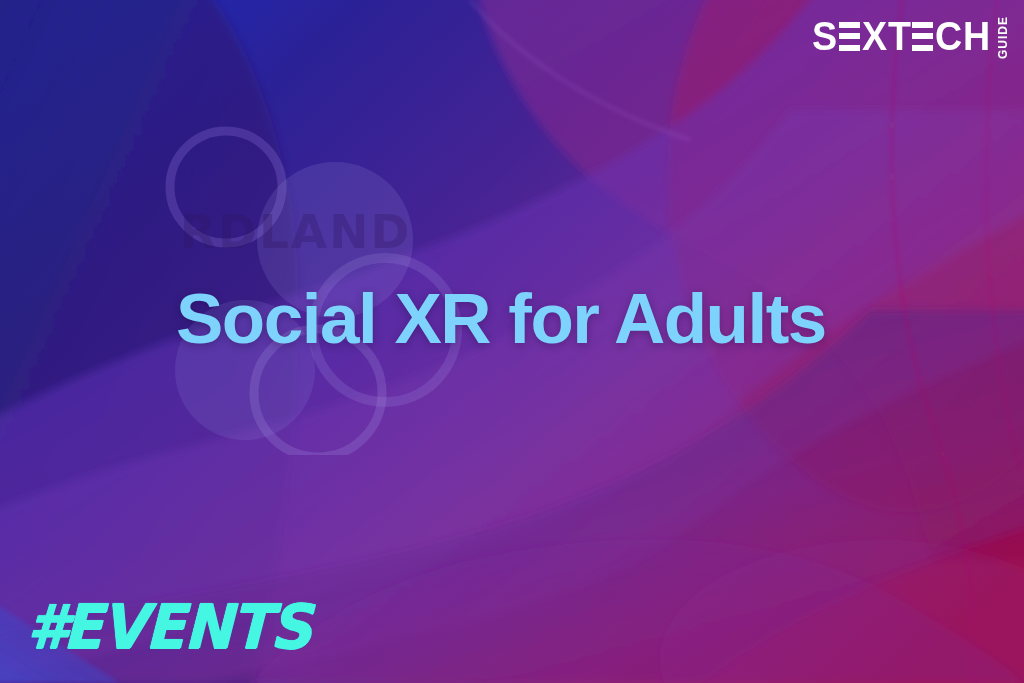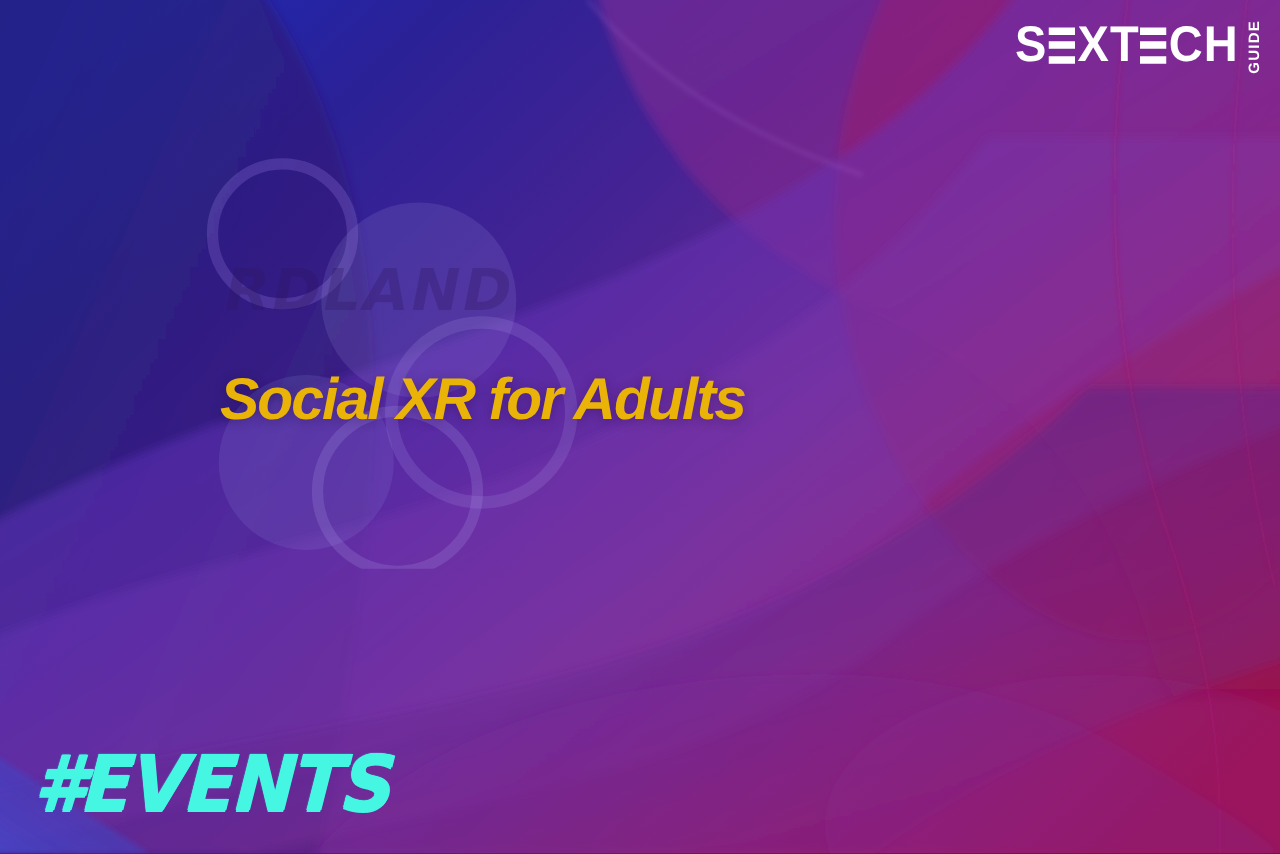--- a/index.html
+++ b/index.html
@@ -13,21 +13,20 @@
   }
 
   .bg-svg{position:absolute;inset:0;width:1024px;height:683px;display:block;}
 
   
   .watermark{
     position:absolute;
     left:150px;top:105px;
     width:330px;height:350px;
     pointer-events:none;
-    font-style:italic;
   }
   .wm-svg{width:100%;height:100%;display:block;}
   .wm-text{
     position:absolute;
     left:32px;top:100px;
     font-family:"DejaVu Sans",sans-serif;
     font-weight:700;
     font-size:46px;
     letter-spacing:2px;
     color:#2e1560;
@@ -78,27 +77,26 @@
     height:30px;
     display:flex;align-items:center;justify-content:center;
   }
 
   
   .title{
     position:absolute;
     left:176px;top:283px;
     font-family:"Liberation Sans",sans-serif;
     font-weight:700;
-    font-size:47px;
+    font-size:71px;
     line-height:72px;
-    color:#eab308;
+    color:#7dd3fc;
     letter-spacing:-1.5px;
     white-space:nowrap;
     text-shadow:0 2px 9px rgba(30,0,50,.30);
-    font-style:italic;
   }
 
   
   .tag{
     position:absolute;
     left:26px;top:596px;
     font-family:"DejaVu Sans",sans-serif;
     font-weight:700;
     font-style:italic;
     font-size:58px;

